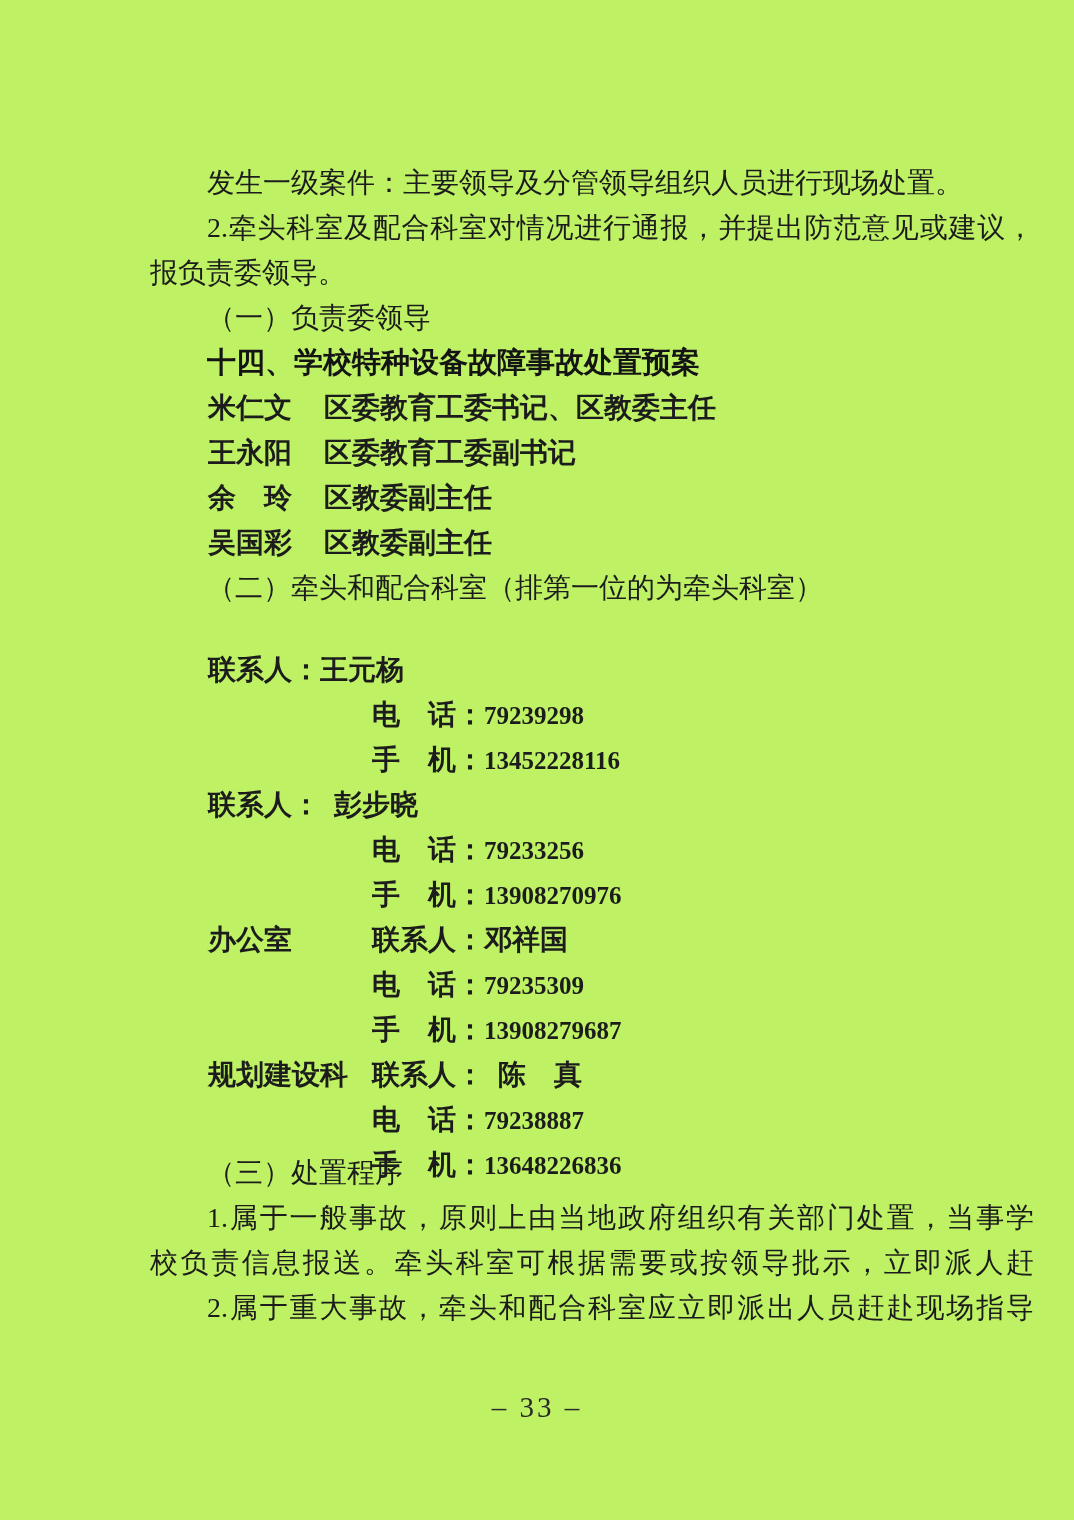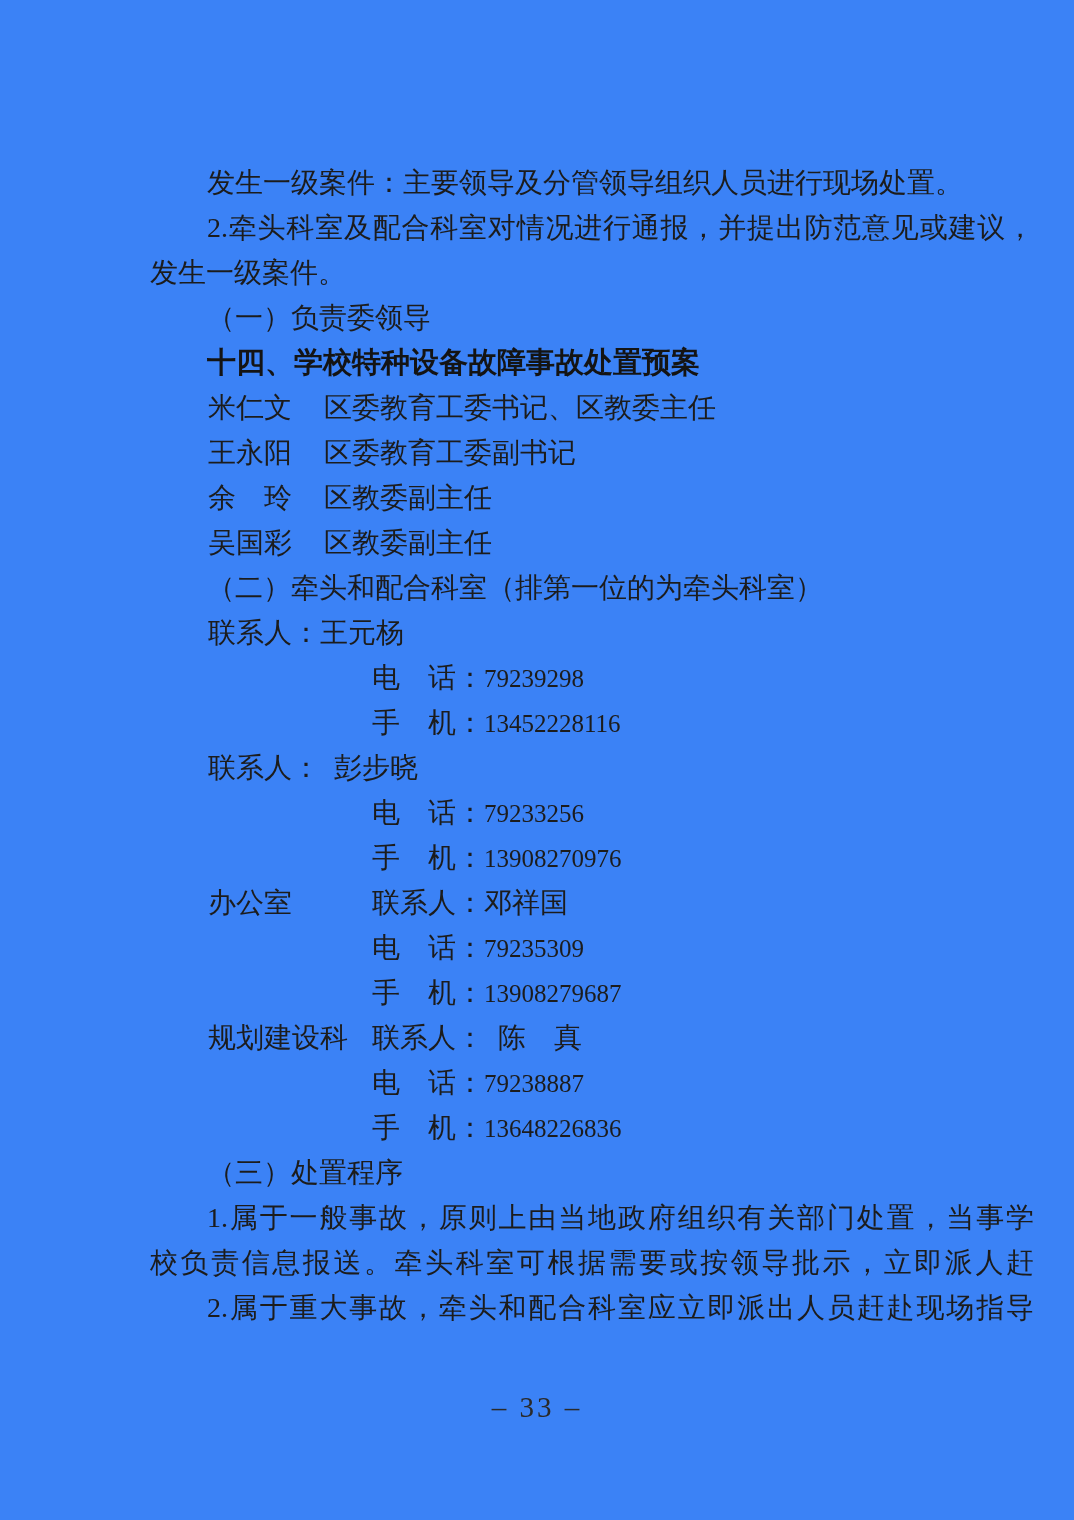--- a/index.html
+++ b/index.html
@@ -4,21 +4,21 @@
 <style>
   html, body {
     margin: 0;
     padding: 0;
     background: #ffffff;
   }
   .page {
     position: relative;
     width: 1074px;
     height: 1520px;
-    background: #3b82f6;
+    background: #bef264;
     overflow: hidden;
     font-family: "Liberation Serif", "DejaVu Serif", serif;
     color: #1c1c1c;
   }
   .body-block {
     position: absolute;
     left: 150px;
     top: 160px;
     width: 884px;
   }
@@ -42,34 +42,36 @@
   .chapter {
     font-family: "Liberation Sans", "DejaVu Sans", sans-serif;
     font-weight: 700;
     font-size: 29px;
     color: #141414;
   }
   .row {
     display: flex;
     align-items: baseline;
     padding-left: 58px;
+    font-weight: bold;
   }
   .lname {
     flex: none;
     width: 116px;
   }
   .ltitle {
     flex: none;
   }
   .dept {
     flex: none;
     width: 164px;
   }
   .lab {
     flex: none;
+    margin-top: 37px;
   }
   .val {
     flex: none;
   }
   .num {
     font-family: "Liberation Serif", "DejaVu Serif", serif;
     font-size: 25px;
   }
   .pagenum {
     position: absolute;
@@ -85,21 +87,21 @@
   }
 </style>
 </head>
 <body>
 
 <div class="page">
   <div class="body-block">
 
     <div class="line indent">发生一级案件：主要领导及分管领导组织人员进行现场处置。</div>
     <div class="line indent just">2.牵头科室及配合科室对情况进行通报，并提出防范意见或建议，</div>
-    <div class="line">发生一级案件。</div>
+    <div class="line">报负责委领导。</div>
 
     <div class="line indent">（一）负责委领导</div>
 
     <div class="line indent chapter">十四、学校特种设备故障事故处置预案</div>
 
     <div class="line row">
       <span class="lname">米仁文</span>
       <span class="ltitle">区委教育工委书记、区教委主任</span>
     </div>
     <div class="line row">

